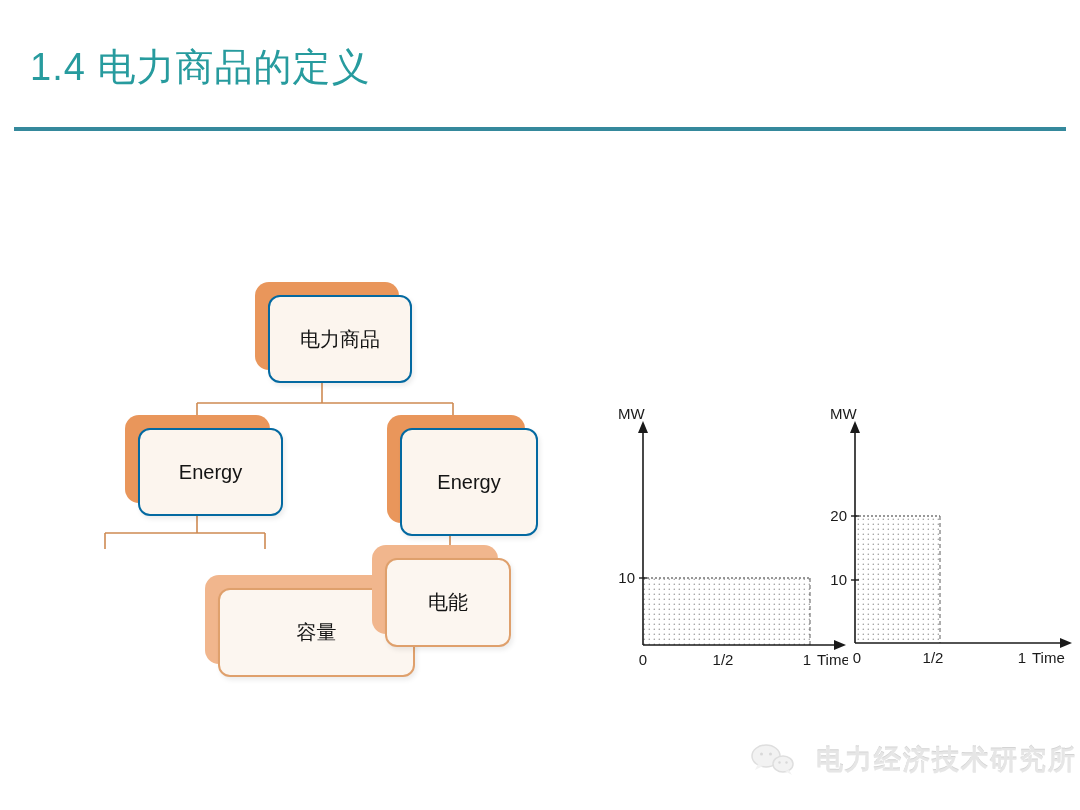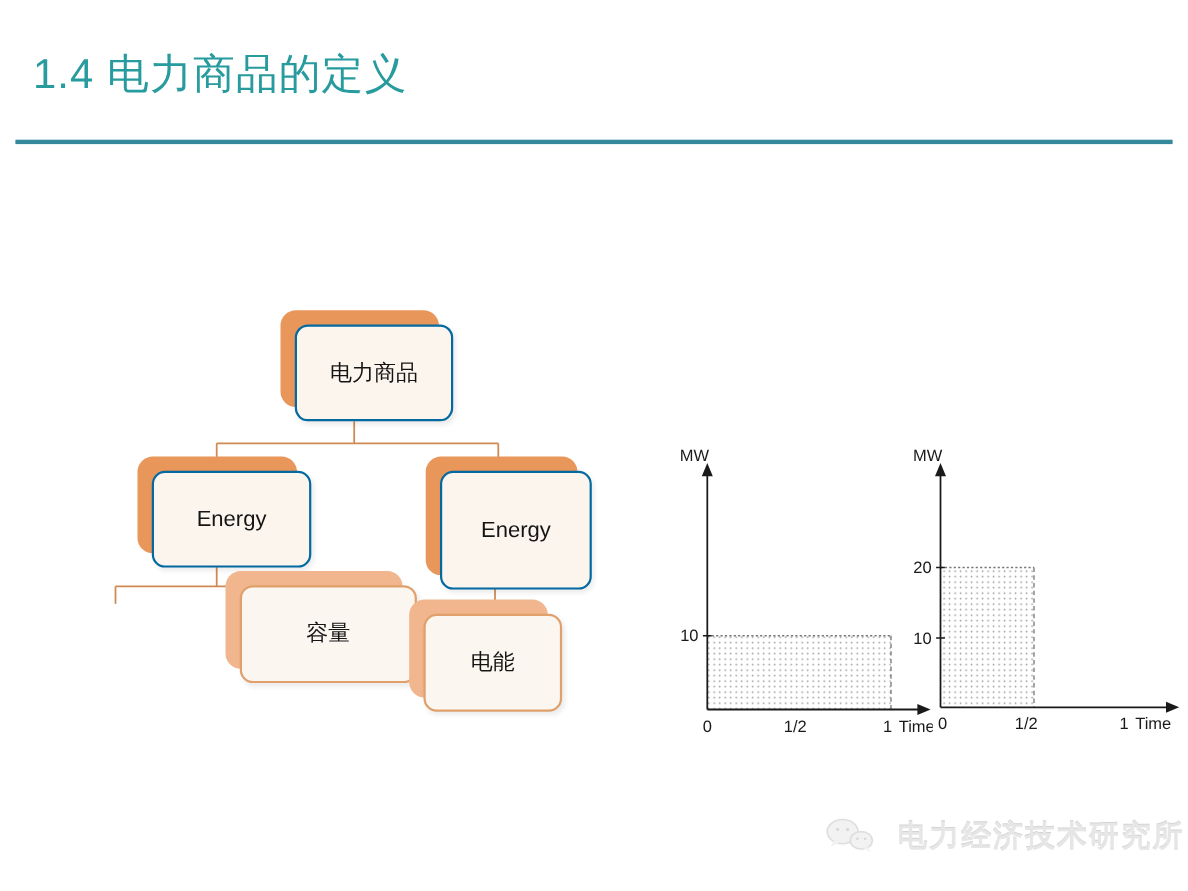--- a/index.html
+++ b/index.html
@@ -94,21 +94,21 @@
   </div>
 
   <div class="node" style="left:400px;top:428px;width:138px;height:108px;border-radius:22px;">
     <div class="node-shadow shadow-deep"></div>
     <div class="node-box box-deep">
       <span class="node-line">Energy</span>
     </div>
   </div>
 
 
-  <div class="node" style="left:218px;top:532px;width:161px;height:89px;">
+  <div class="node" style="left:218px;top:588px;width:161px;height:89px;padding-left:36px;">
     <div class="node-shadow shadow-light"></div>
     <div class="node-box box-light">
       <span class="node-line">容量</span>
     </div>
   </div>
 
   <div class="node" style="left:385px;top:558px;width:126px;height:89px;">
     <div class="node-shadow shadow-light"></div>
     <div class="node-box box-light">
       <span class="node-line">电能</span>

